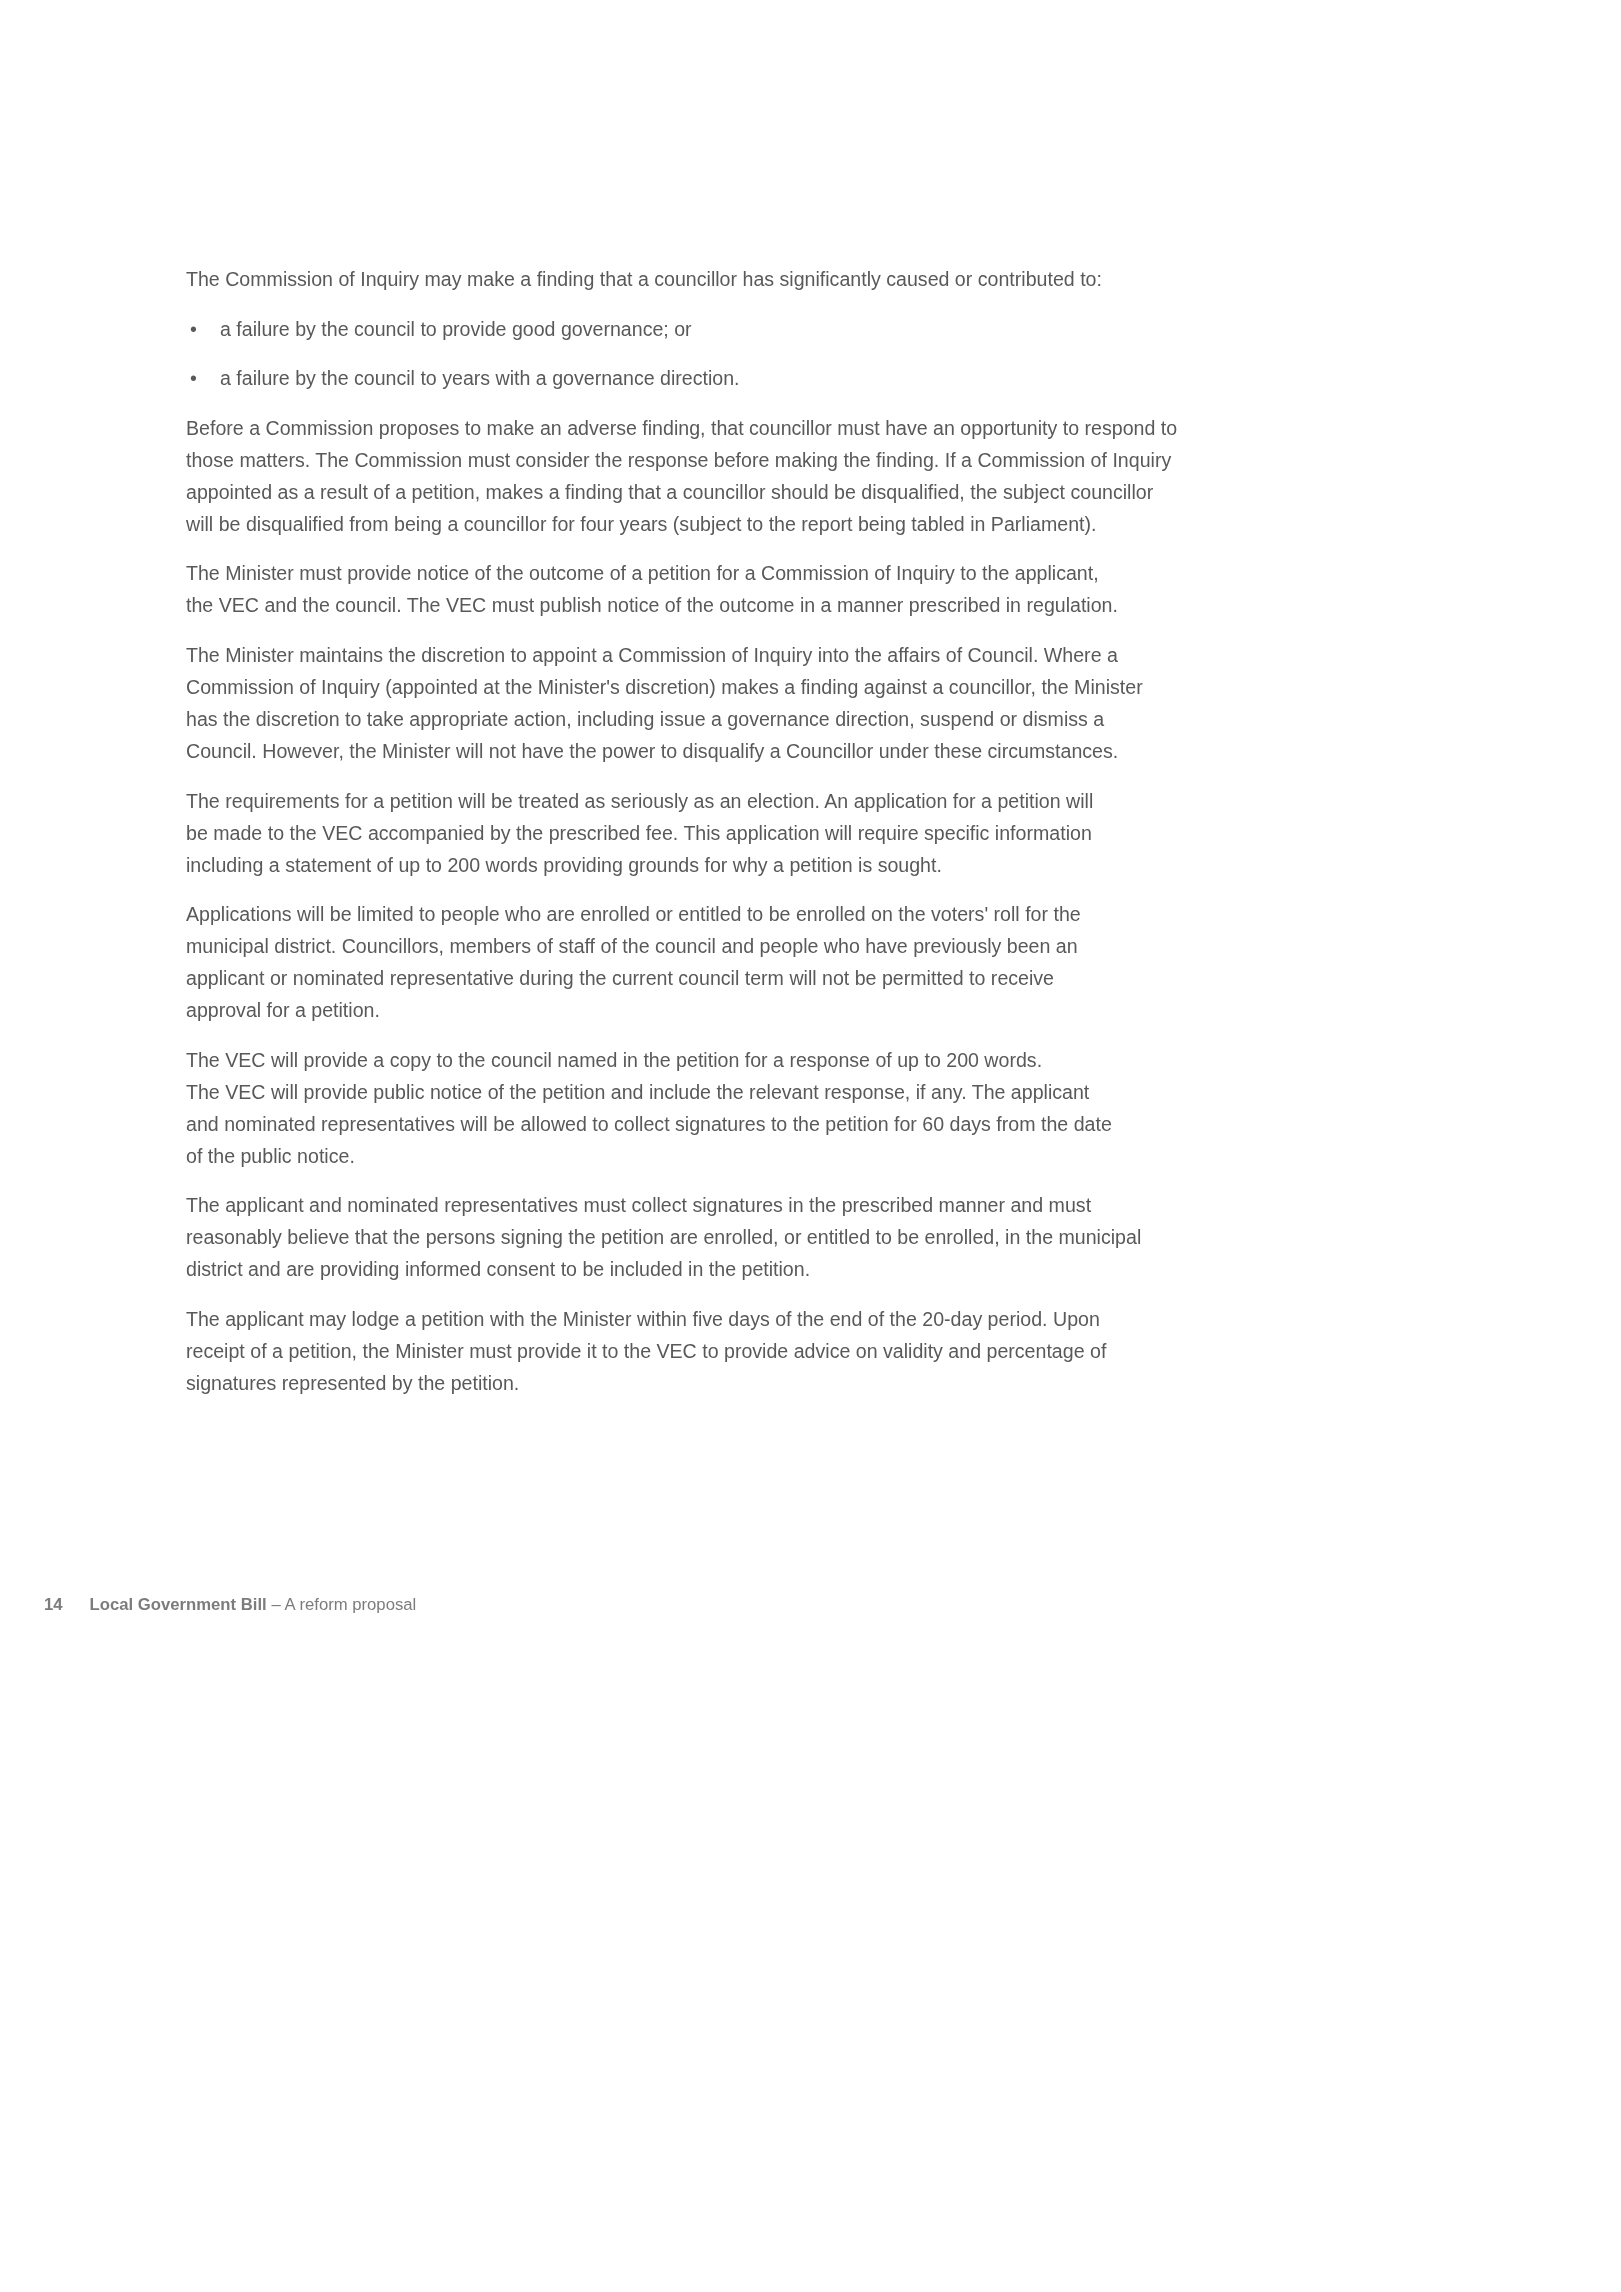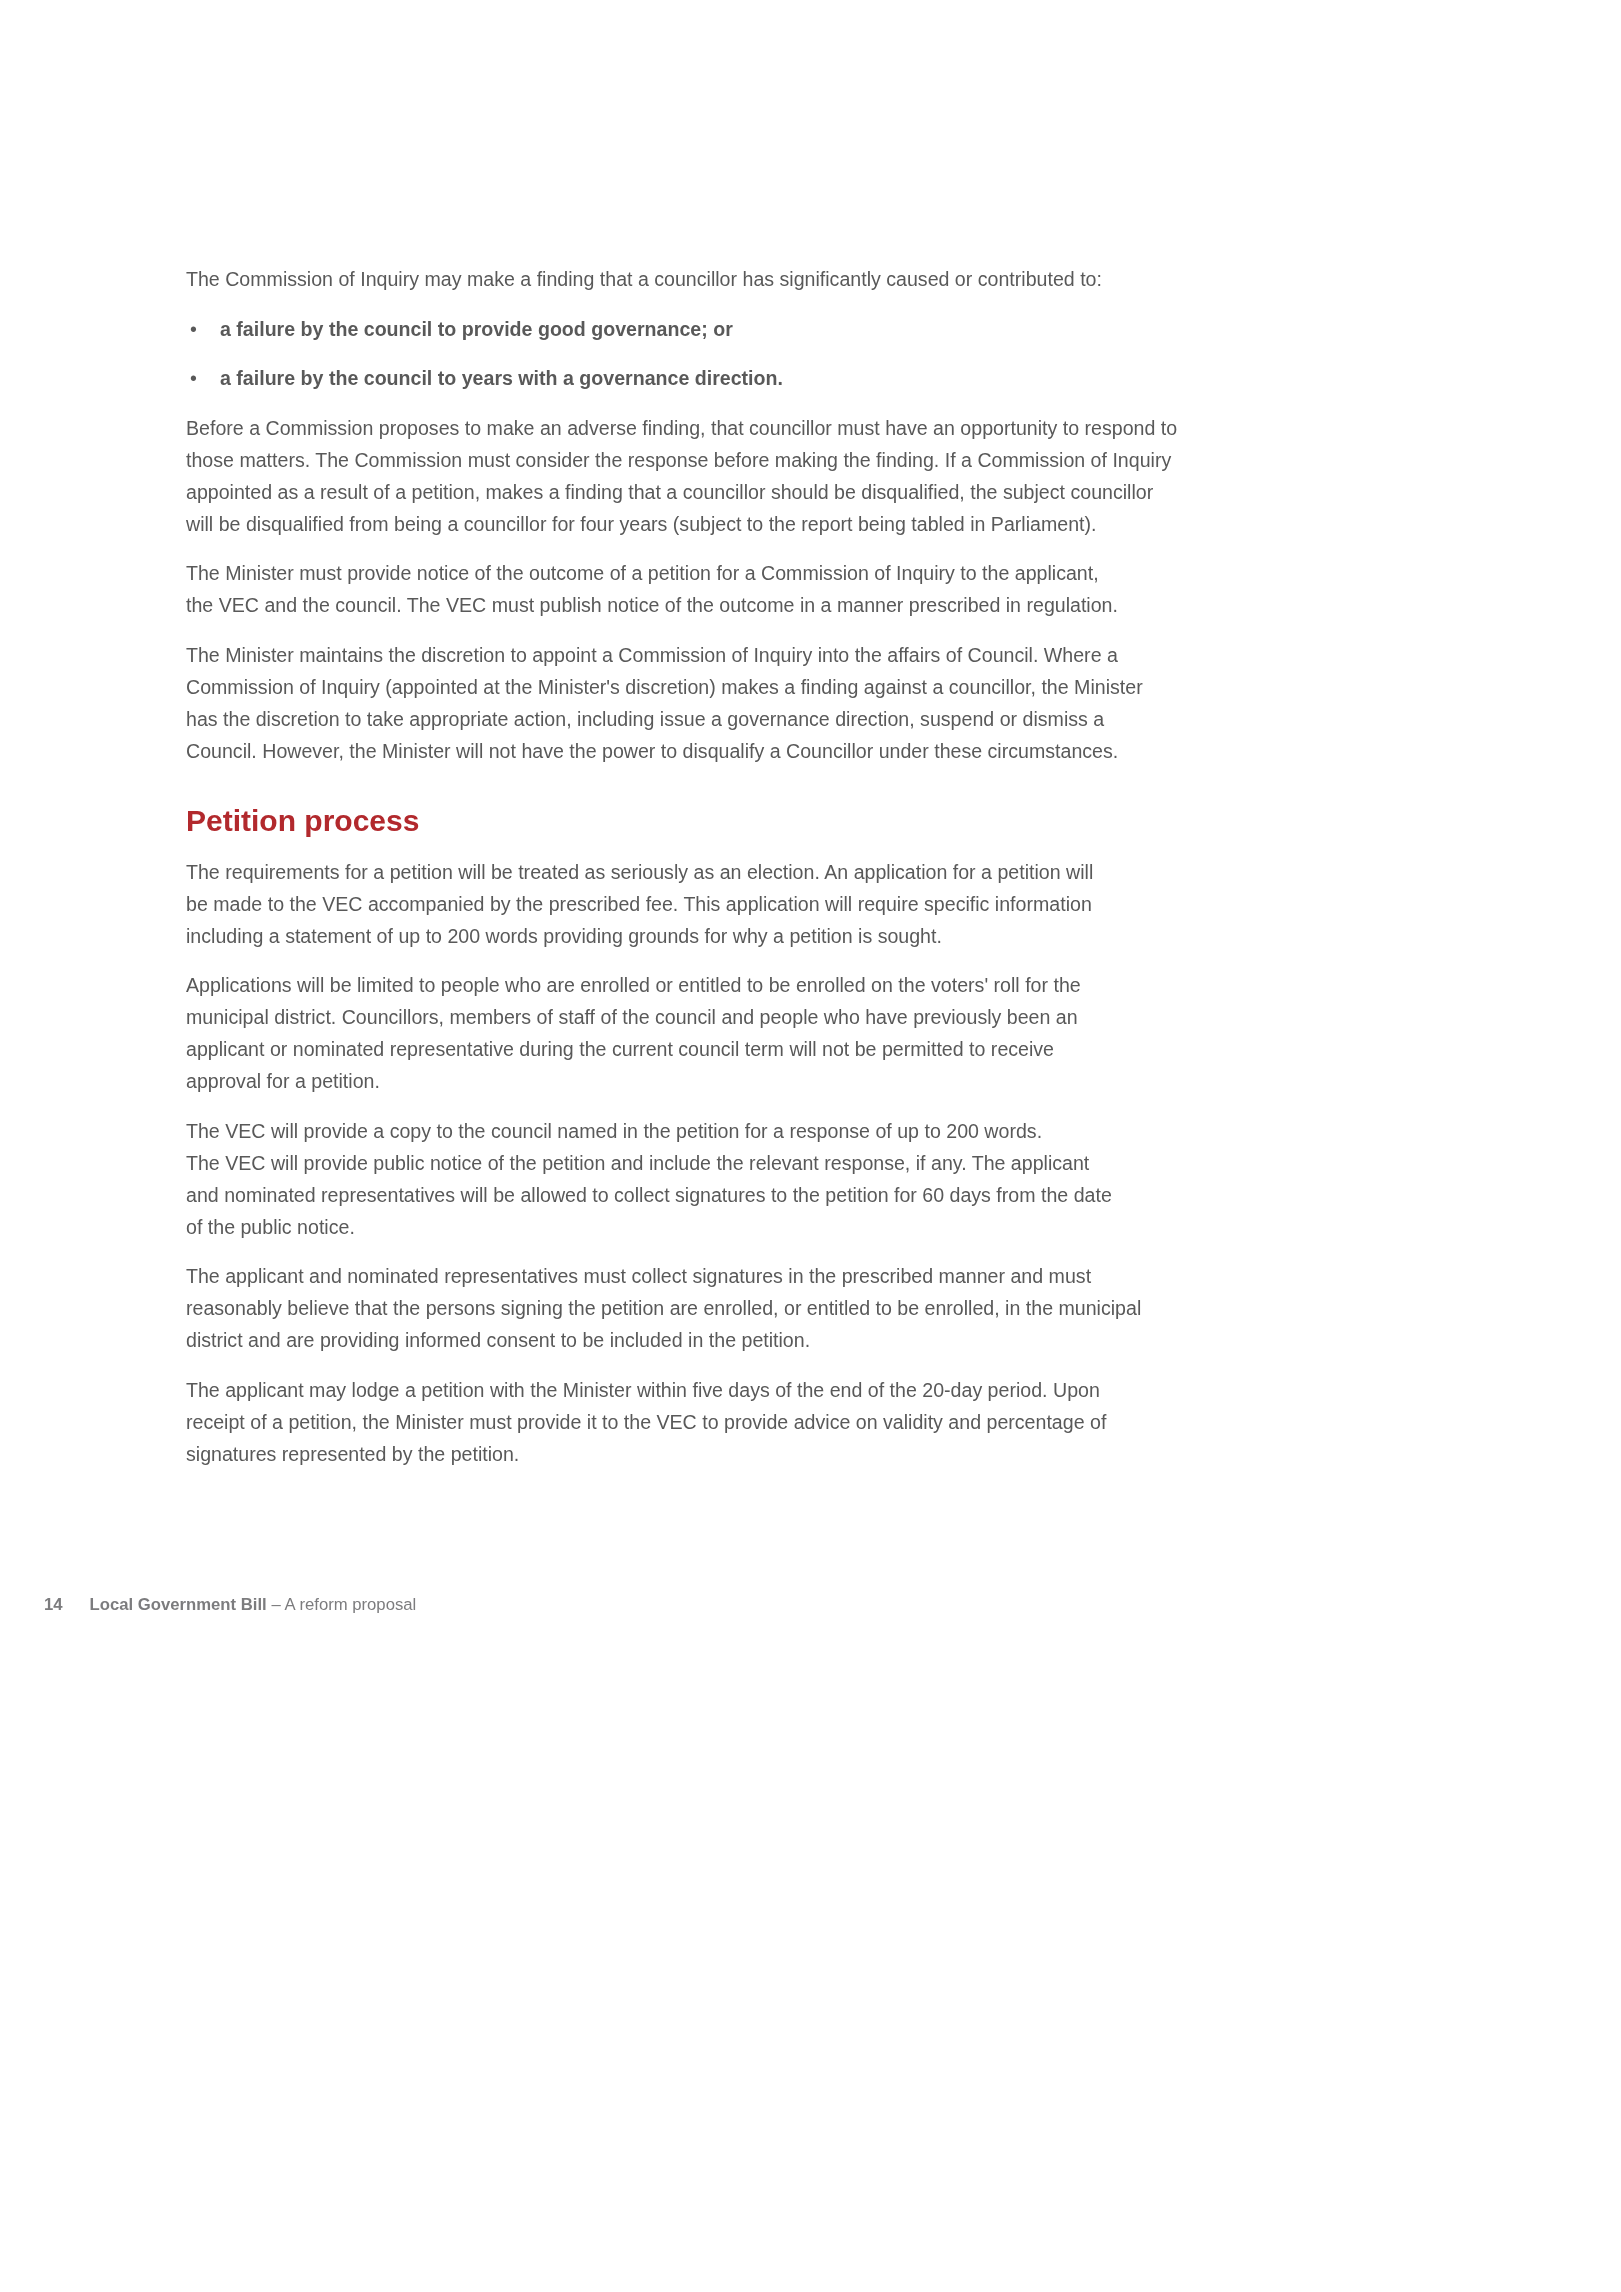--- a/index.html
+++ b/index.html
@@ -33,21 +33,20 @@
     margin: 0 0 17.6px 0;
   }
   .bullet-glyph {
     width: 34px;
     flex: 0 0 34px;
     padding-left: 3.9px;
     box-sizing: border-box;
   }
   .bullet-text {
     flex: 1 1 auto;
-    font-weight: bold;
   }
   .section-heading {
     margin: 35px 0 16.7px 0;
     font-size: 30px;
     line-height: 37px;
     font-weight: bold;
     color: #b2292d;
   }
   .footer {
     position: absolute;
@@ -96,21 +95,20 @@
 those matters. The Commission must consider the response before making the finding. If a Commission of Inquiry
 appointed as a result of a petition, makes a finding that a councillor should be disqualified, the subject councillor
 will be disqualified from being a councillor for four years (subject to the report being tabled in Parliament).</p>
     <p>The Minister must provide notice of the outcome of a petition for a Commission of Inquiry to the applicant,
 the VEC and the council. The VEC must publish notice of the outcome in a manner prescribed in regulation.</p>
     <p>The Minister maintains the discretion to appoint a Commission of Inquiry into the affairs of Council. Where a
 Commission of Inquiry (appointed at the Minister's discretion) makes a finding against a councillor, the Minister
 has the discretion to take appropriate action, including issue a governance direction, suspend or dismiss a
 Council. However, the Minister will not have the power to disqualify a Councillor under these circumstances.</p>
 
-    <h2 class="section-heading">Petition process</h2>
 
     <p>The requirements for a petition will be treated as seriously as an election. An application for a petition will
 be made to the VEC accompanied by the prescribed fee. This application will require specific information
 including a statement of up to 200 words providing grounds for why a petition is sought.</p>
     <p>Applications will be limited to people who are enrolled or entitled to be enrolled on the voters' roll for the
 municipal district. Councillors, members of staff of the council and people who have previously been an
 applicant or nominated representative during the current council term will not be permitted to receive
 approval for a petition.</p>
     <p>The VEC will provide a copy to the council named in the petition for a response of up to 200 words.
 The VEC will provide public notice of the petition and include the relevant response, if any. The applicant

